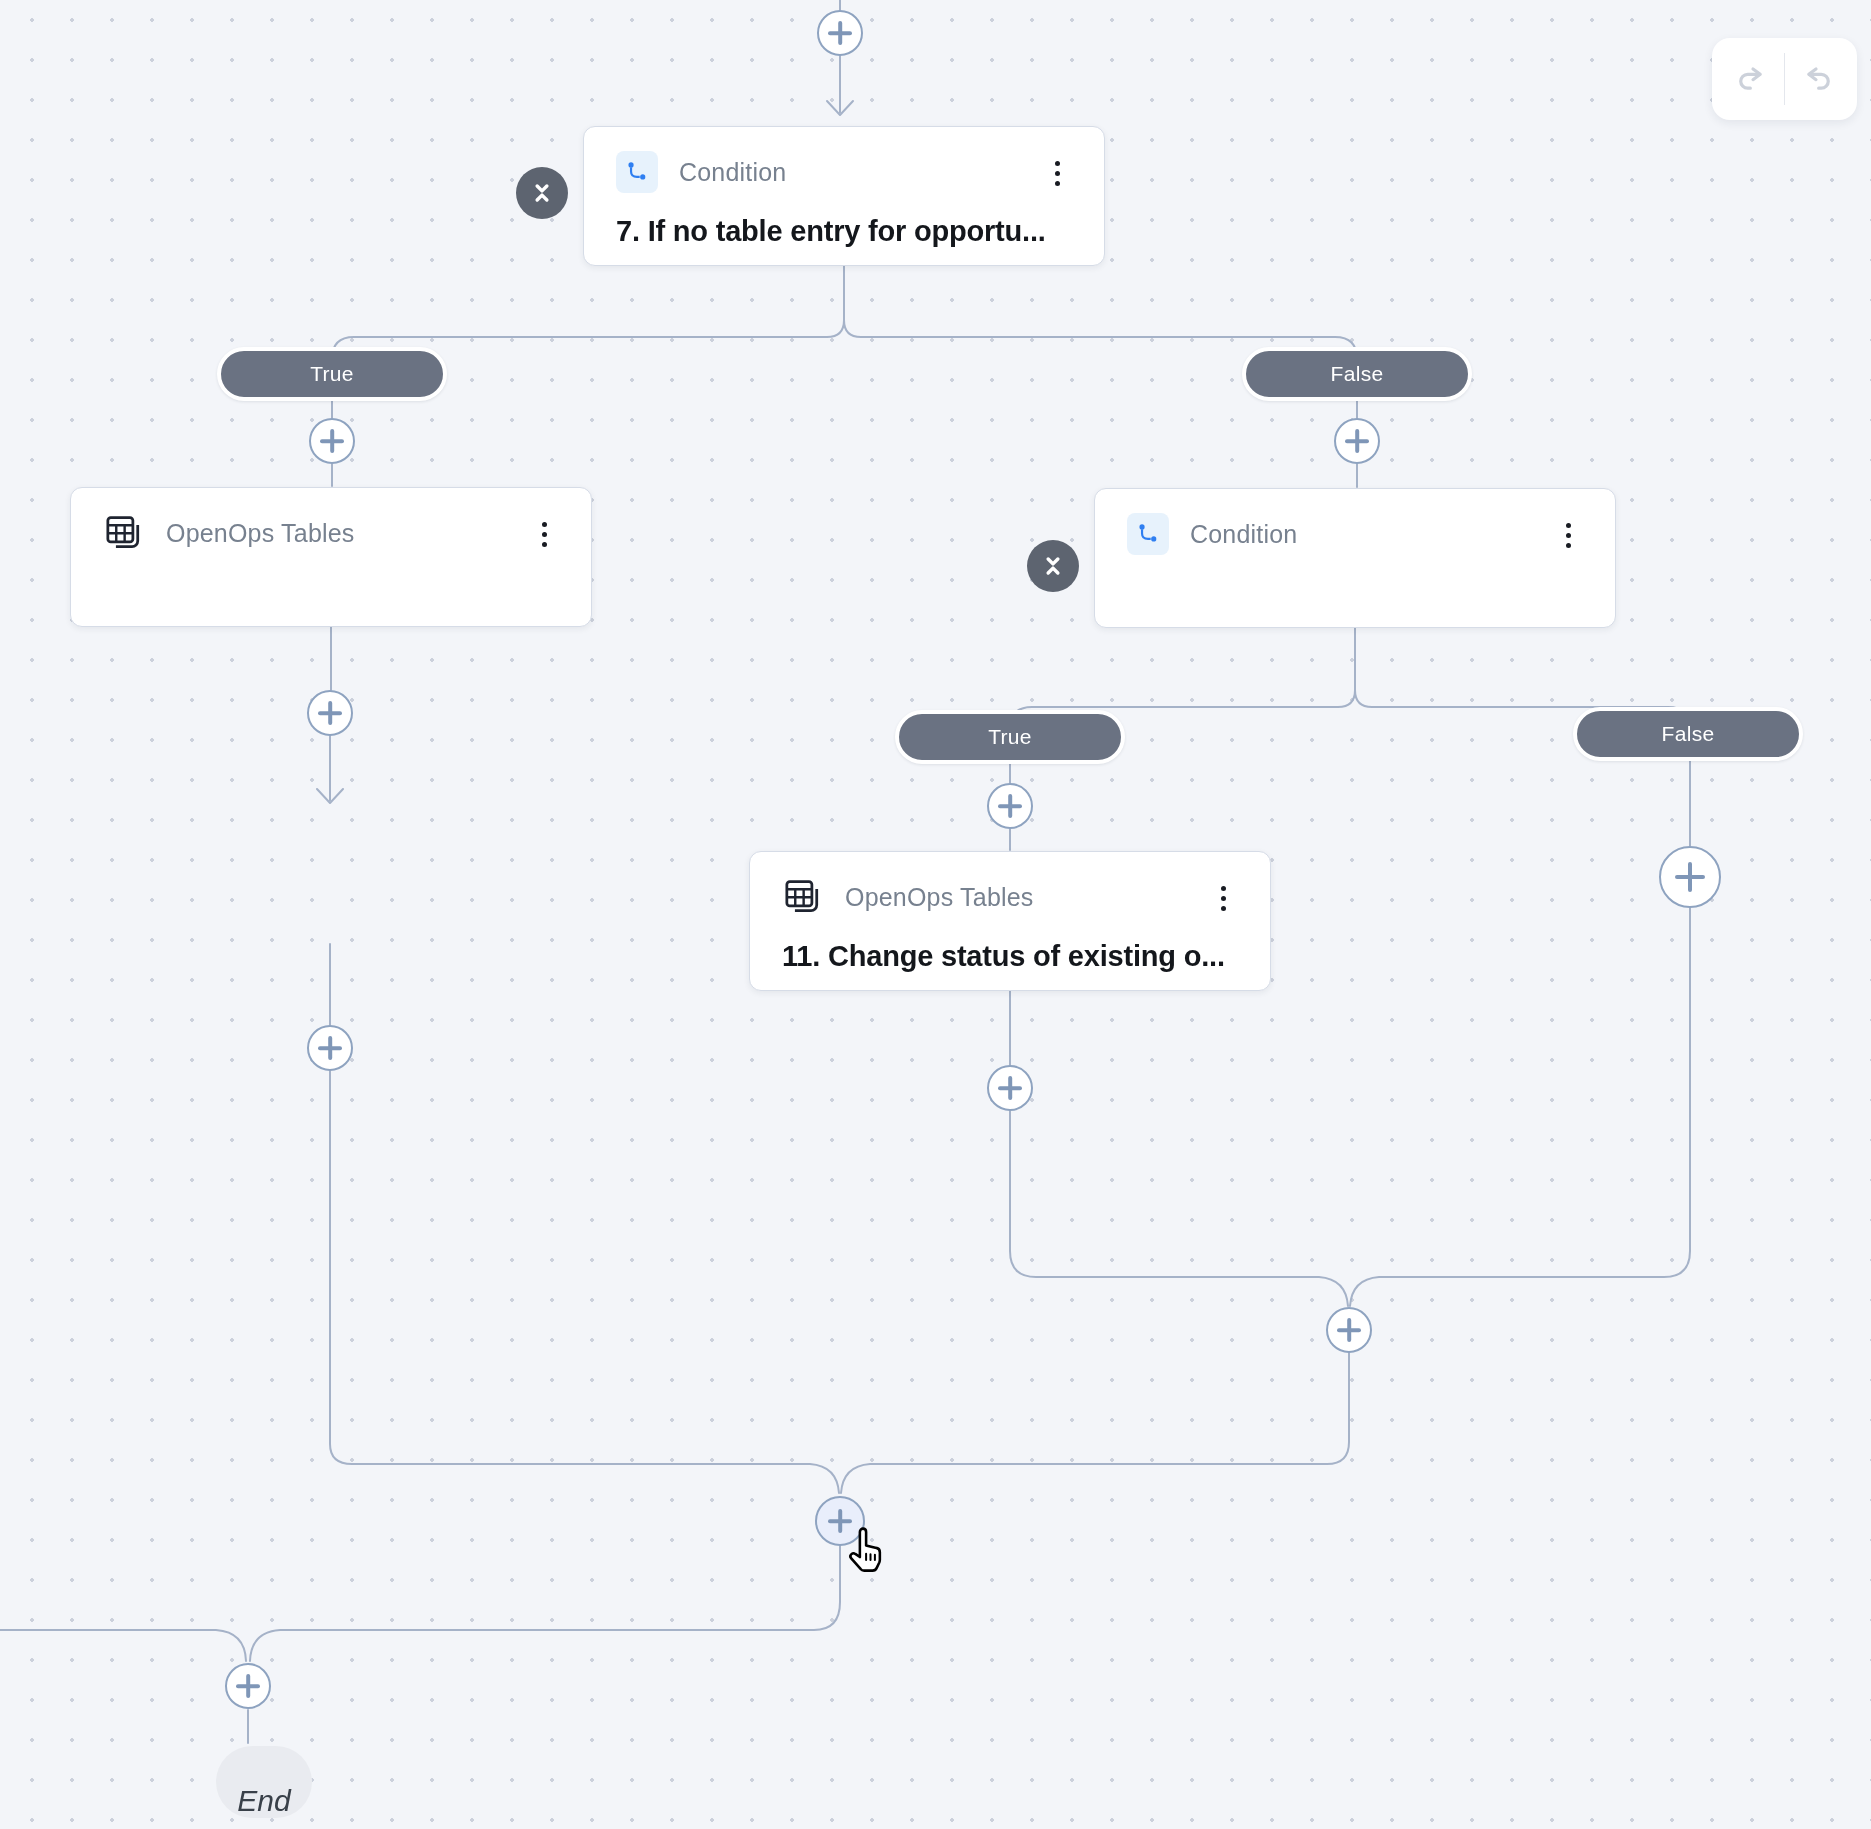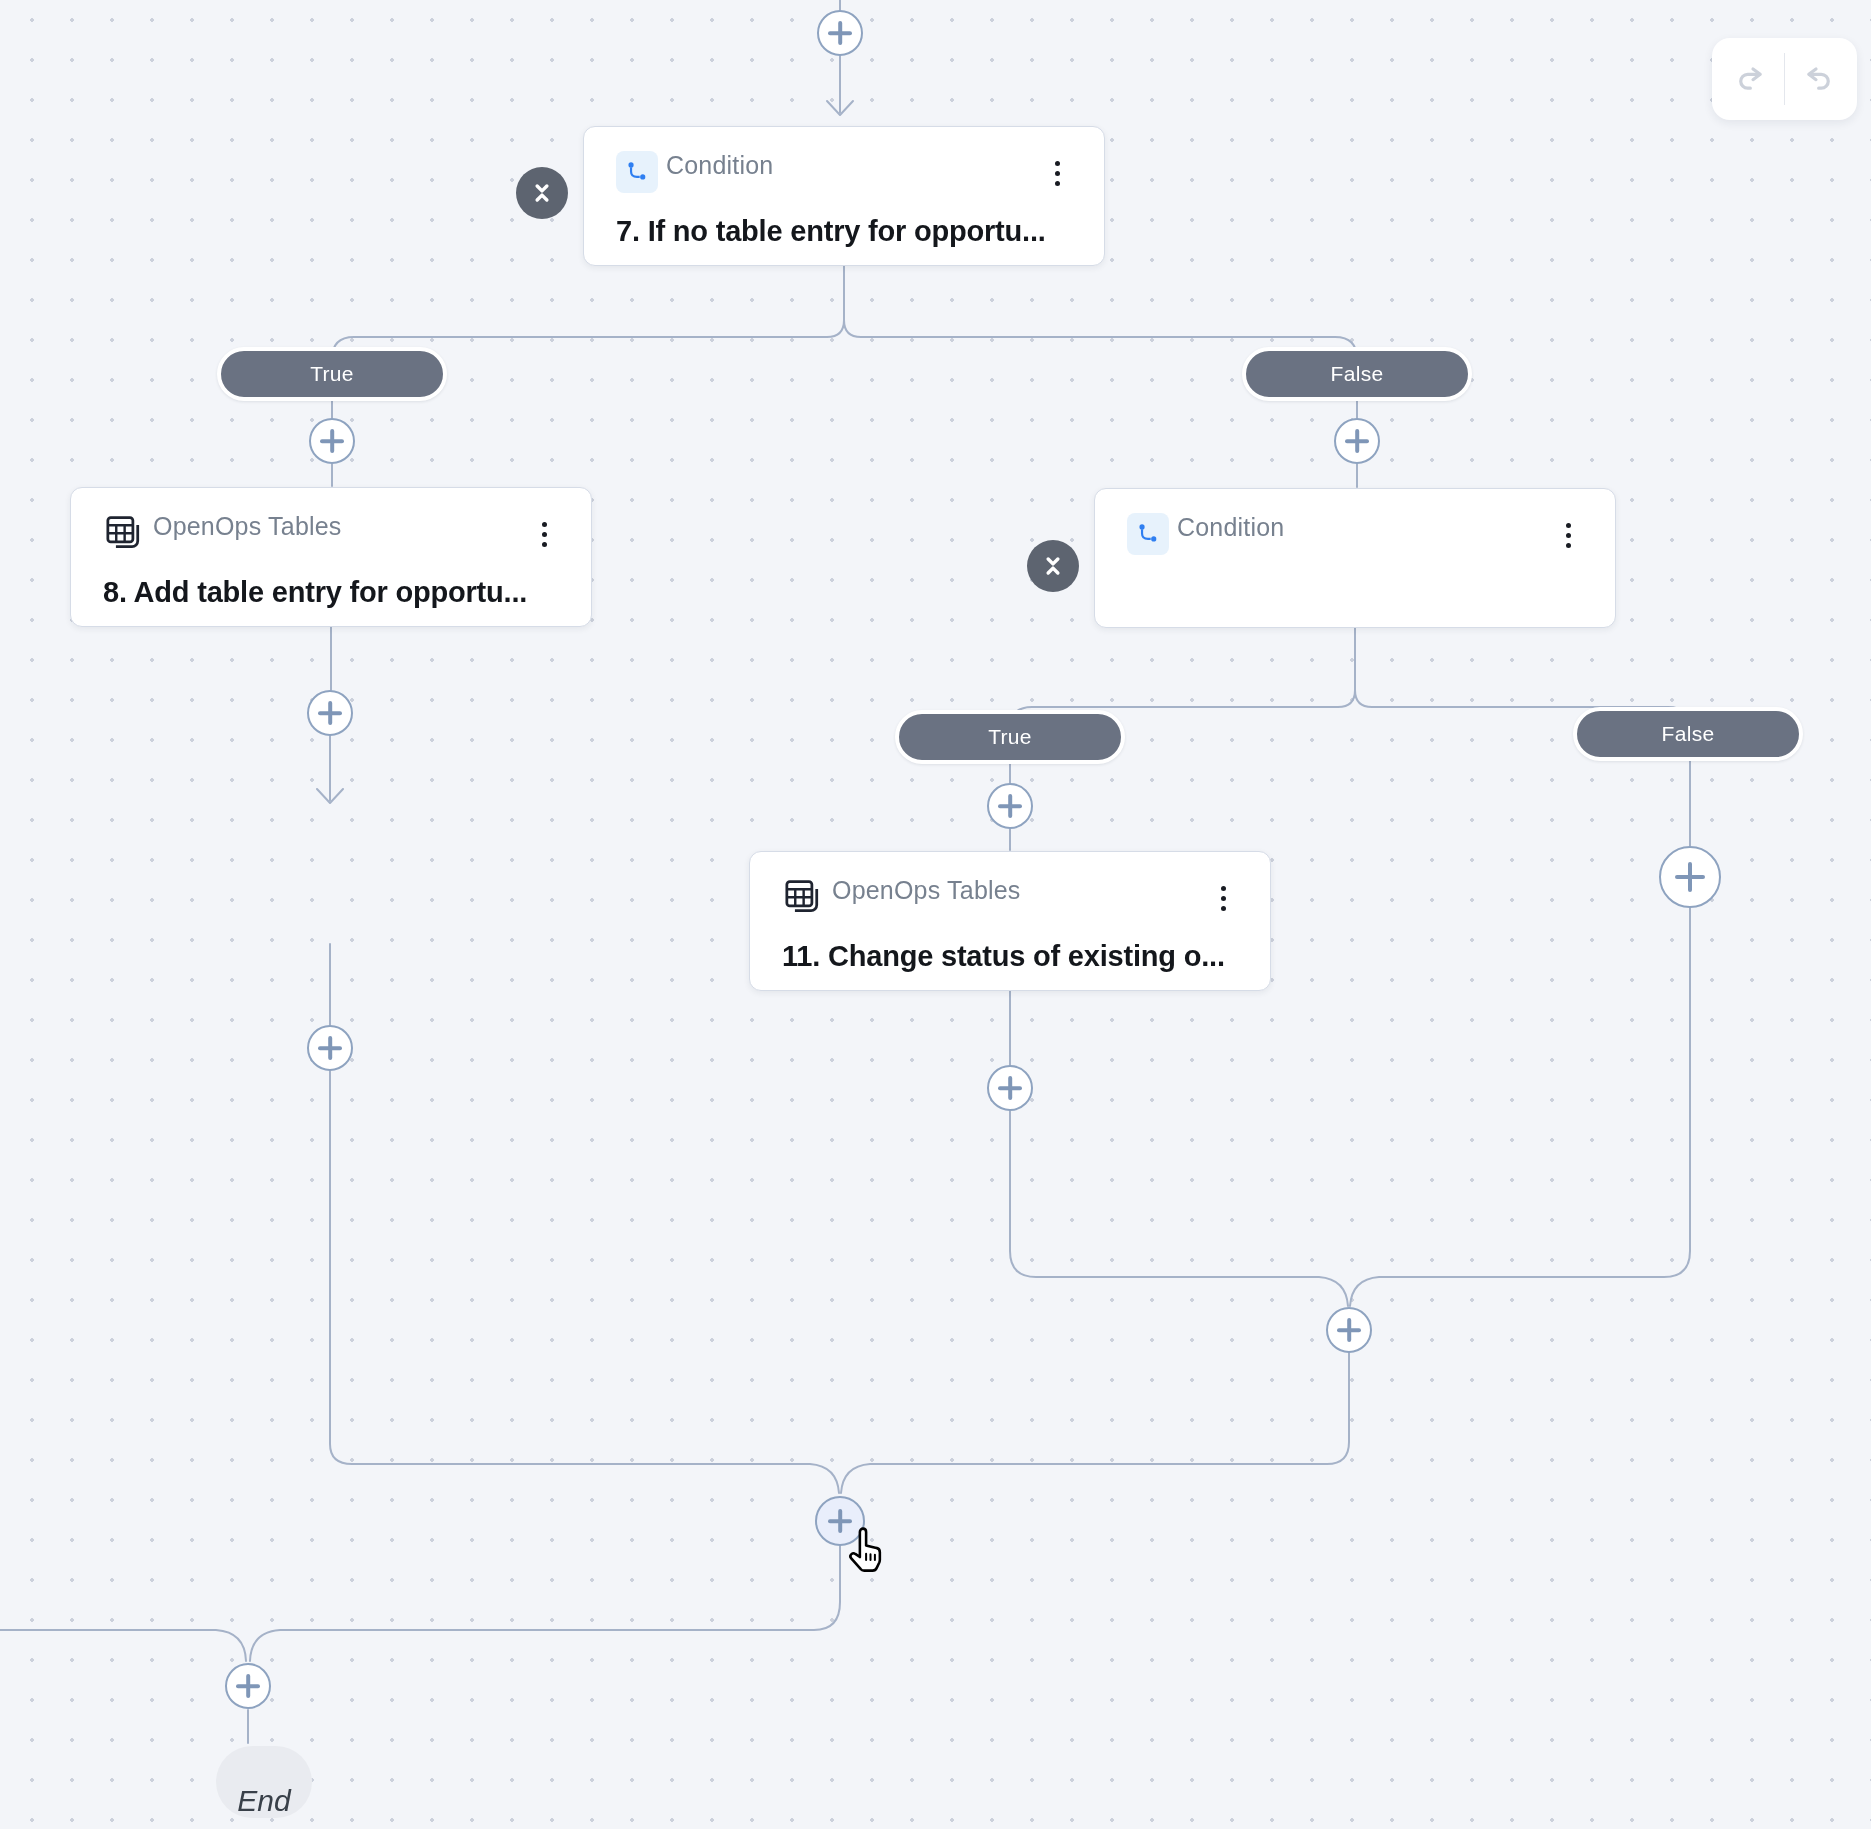--- a/index.html
+++ b/index.html
@@ -11,21 +11,21 @@
     background-size:40px 40px;background-position:12px 0;
   }
   svg.edges{position:absolute;left:0;top:0;pointer-events:none;}
   .edge{stroke:#a5b2c8;stroke-width:2;fill:none;stroke-linecap:round;stroke-linejoin:round;}
 
   .node{
     position:absolute;width:522px;height:140px;background:#fff;
     border:1.5px solid #d6dce7;border-radius:12px;
     box-shadow:0 2px 6px rgba(30,41,59,.07);box-sizing:border-box;
   }
-  .node .hdr{position:absolute;left:32px;top:24px;display:flex;gap:8px;}
+  .node .hdr{position:absolute;left:32px;top:24px;display:flex;align-items:center;gap:21px;}
   .tile{width:42px;height:42px;border-radius:8px;display:flex;align-items:center;justify-content:center;}
   .tile.cond{background:#e7f2fc;}
   .tile.store{background:#e8edf7;}
   .tile.plain{background:transparent;}
   .type-label{font-size:25px;color:#77818f;letter-spacing:.2px;}
   .title{position:absolute;left:32px;top:88px;font-size:29px;font-weight:600;color:#14171c;letter-spacing:-.2px;white-space:nowrap;}
   .kebab{position:absolute;right:28px;top:26px;width:38px;height:40px;display:flex;flex-direction:column;align-items:center;justify-content:center;gap:5px;cursor:pointer;}
   .kebab i{width:5px;height:5px;border-radius:50%;background:#191c23;display:block;}
 
   .pill{
@@ -176,21 +176,20 @@
           <path d="M3 8.2 H 18.5 M3 13.2 H 18.5 M8.2 8.2 V 18.5 M13.4 8.2 V 18.5" fill="none" stroke="#1f2430" stroke-width="1.5"></path>
         </svg>
       </div>
       <span class="type-label">OpenOps Tables</span>
     </div>
     <div class="kebab">
         <i></i>
         <i></i>
         <i></i>
       </div>
-    <div class="title">8. Add table entry for opportu...</div>
   </div>
 
 
   <div class="node" style="left:1094px;top:488px;">
     <div class="hdr">
       <div class="tile cond">
         <svg width="26" height="26" viewBox="0 0 24 24">
           <path d="M6.5 7.5 V 11.5 Q 6.5 16.5 12 16.5 H 14.5" fill="none" stroke="#2f7ff1" stroke-width="2"></path>
           <circle cx="6.5" cy="5.5" r="2.4" fill="#2f7ff1"></circle>
           <circle cx="17.3" cy="16.5" r="2.4" fill="#2f7ff1"></circle>

